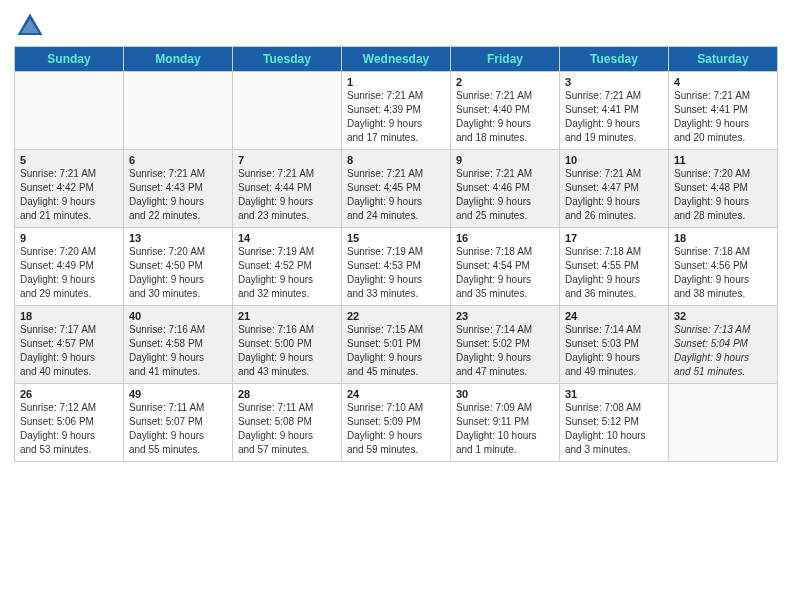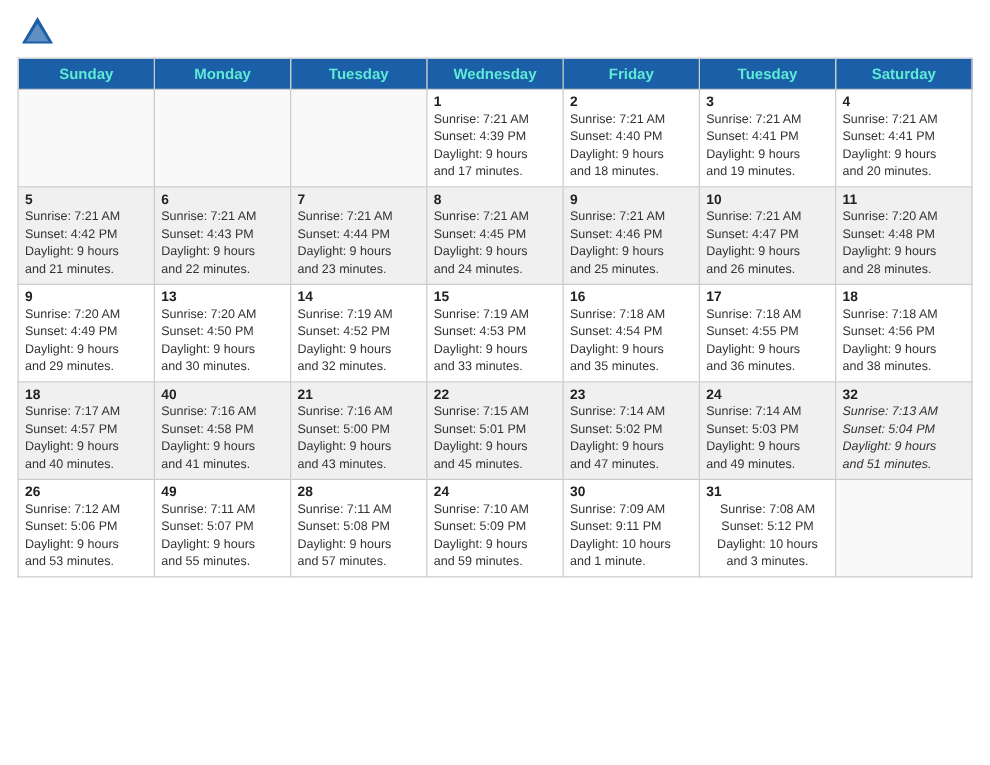--- a/index.html
+++ b/index.html
@@ -340,21 +340,21 @@
           </td>
           <td>
             <span class="day-number">30</span>
             <div class="day-info" style="white-space: pre-line;">Sunrise: 7:09 AM
 Sunset: 9:11 PM
 Daylight: 10 hours
 and 1 minute.</div>
           </td>
           <td>
             <span class="day-number">31</span>
-            <div class="day-info" style="white-space: pre-line; text-align: center;">Sunrise: 7:08 AM
+            <div class="day-info" style="white-space: pre-line;">Sunrise: 7:08 AM
 Sunset: 5:12 PM
 Daylight: 10 hours
 and 3 minutes.</div>
           </td>
           <td class="empty-cell"></td>
         </tr>
       </tbody>
   </table>
 </div>
 

